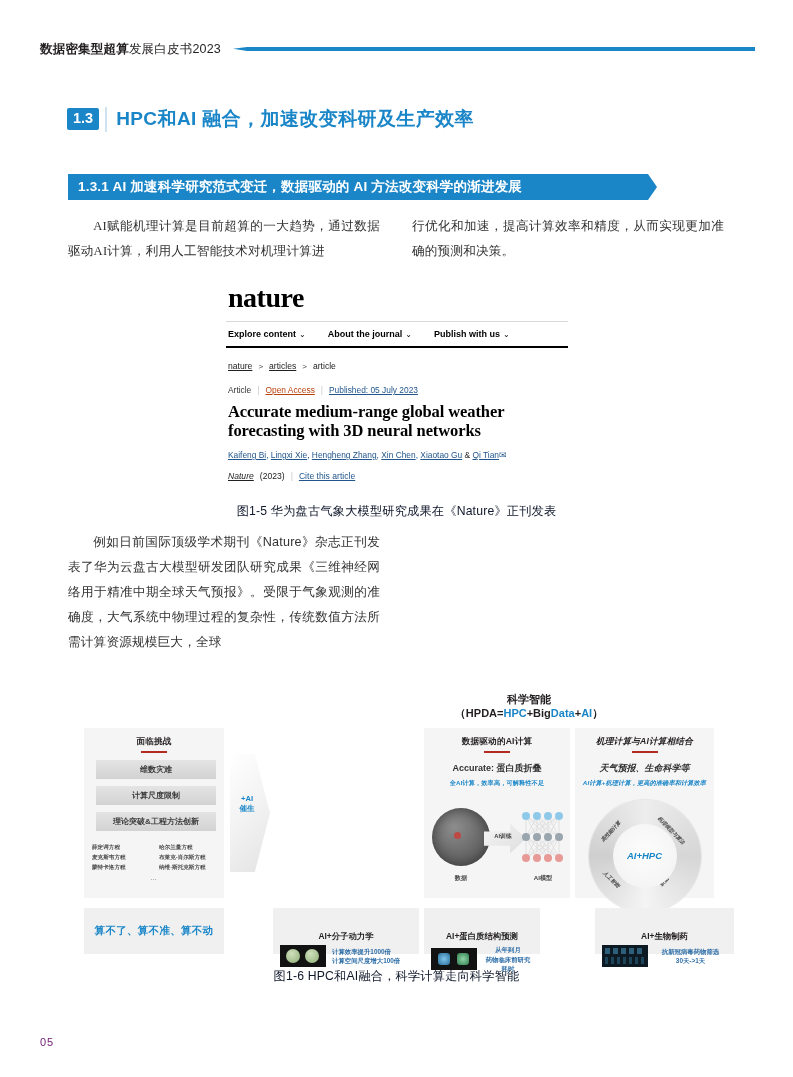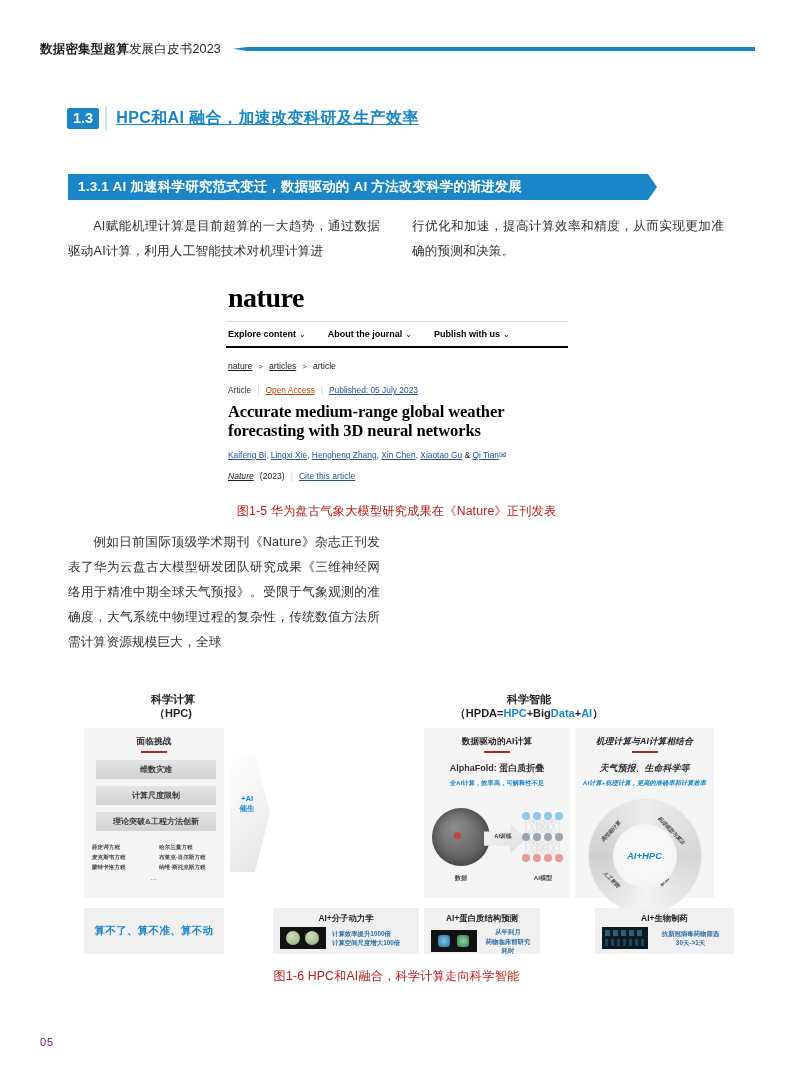--- a/index.html
+++ b/index.html
@@ -22,21 +22,21 @@
   }
 
   
   .h2wrap{position:absolute;left:68px;top:106px;display:flex;align-items:center;}
   .h2num{
     background:#1a86c8;color:#fff;font-size:14.5px;font-weight:bold;
     padding:2px 5px 3px 5px;line-height:1;border-radius:1px;
     box-shadow:0 0 0 1px #1a86c8;
   }
   .h2sep{width:2px;height:25px;background:#cfe4f2;margin:0 9px 0 7px;}
-  .h2text{font-size:16px;font-weight:bold;color:#1a86c8;letter-spacing:.4px;white-space:nowrap;text-decoration:underline;}
+  .h2text{font-size:19px;font-weight:bold;color:#1a86c8;letter-spacing:.4px;white-space:nowrap;}
 
   
   .h3{
     position:absolute;left:68px;top:174px;width:580px;height:26px;
     background:#1a86c8;color:#fff;display:flex;align-items:center;
     font-size:13.5px;font-weight:bold;letter-spacing:.2px;
     padding-left:10px;box-sizing:border-box;
   }
   .h3:after{
     content:"";position:absolute;right:-9px;top:0;width:0;height:0;
@@ -45,21 +45,21 @@
   }
 
   
   .cols{position:absolute;left:68px;width:657px;display:flex;gap:32px;}
   .col{width:312px;}
   .col p{
     margin:0;font-size:12.6px;line-height:25px;color:#333132;
     text-align:justify;text-justify:inter-ideograph;letter-spacing:.2px;
   }
   .col p.ind{text-indent:2em;}
-  #para-top{top:214px;}
+  #para-top{top:214px;font-family:Liberation Serif, serif;}
   #para-bottom{top:530px;}
 
   
   .naturefig{position:absolute;left:226px;top:282px;width:342px;height:206px;background:#fff;}
   .nat-logo{
     font-family:"Liberation Serif","DejaVu Serif",serif;
     font-size:28px;font-weight:bold;color:#000;line-height:1;letter-spacing:-.5px;
     padding-left:2px;padding-top:2px;
   }
   .nat-navline{border-top:1px solid #d9d9d9;margin-top:9px;}
@@ -82,21 +82,21 @@
   .nat-auth{padding:9px 2px 0 2px;font-size:8.4px;color:#22568c;line-height:12px;}
   .nat-auth u{text-decoration:underline;}
   .nat-auth .amp{color:#222;text-decoration:none;}
   .nat-auth .env{font-size:9px;}
   .nat-cite{display:flex;align-items:center;gap:6px;padding:10px 2px 0 2px;font-size:8.6px;color:#222;}
   .nat-cite .j{font-style:italic;text-decoration:underline;color:#222;}
   .nat-cite .bar{color:#c9c9c9;}
   .nat-cite .c{color:#22568c;text-decoration:underline;}
 
   
-  .caption{position:absolute;left:0;width:793px;text-align:center;font-size:12.2px;color:#b91c1c;letter-spacing:.2px;}
+  .caption{position:absolute;left:0;width:793px;text-align:center;font-size:12.2px;color:#0f172a;letter-spacing:.2px;}
   #cap1{top:503px;}
   #cap2{top:968px;}
 
   
   .diagram{position:absolute;left:84px;top:692px;width:630px;height:262px;}
   .dg-heads{position:relative;height:36px;}
   .dg-h{position:absolute;text-align:center;font-size:11px;font-weight:bold;color:#231f20;line-height:14px;}
   .dg-h .l2{font-weight:bold;}
   .dg-h.left{left:14px;width:150px;}
   .dg-h.right{left:275px;width:340px;}
@@ -194,21 +194,21 @@
   #wl0{left:9px;top:28px;transform:rotate(-47deg);}
   #wl1{left:64px;top:27px;transform:rotate(46deg);}
   #wl2{left:70px;top:78px;transform:rotate(-44deg);}
   #wl3{left:12px;top:76px;transform:rotate(44deg);}
 
   
   .card{position:absolute;top:180px;height:46px;background:#f0f0f0;box-sizing:border-box;}
   #card1{left:189px;width:146px;}
   #card2{left:340px;width:116px;}
   #card3{left:491px;width:139px;margin-left:20px;}
-  .card-title{text-align:center;font-size:8.4px;font-weight:bold;color:#231f20;padding-top:5px;}
+  .card-title{text-align:center;font-size:8.4px;font-weight:bold;color:#231f20;padding-top:23px;}
   .card-row{display:flex;align-items:center;gap:6px;padding:3px 7px 0 7px;}
   .thumb{width:46px;height:22px;background:#121212;flex:none;position:relative;overflow:hidden;}
   .thumb.mol:before,.thumb.mol:after{
     content:"";position:absolute;top:4px;width:14px;height:14px;border-radius:50%;
     background:radial-gradient(circle at 40% 35%,#cfe0bd,#8fae74);
   }
   .thumb.mol:before{left:6px;} .thumb.mol:after{left:25px;}
   .thumb.prot:before,.thumb.prot:after{
     content:"";position:absolute;top:5px;width:12px;height:12px;
     background:radial-gradient(circle at 50% 50%,#7fc4e8,#2a6f9c);
@@ -301,24 +301,20 @@
 
   <div class="cols" id="para-bottom">
     <div class="col">
       <p class="ind">例如日前国际顶级学术期刊《Nature》杂志正刊发表了华为云盘古大模型研发团队研究成果《三维神经网络用于精准中期全球天气预报》。受限于气象观测的准确度，大气系统中物理过程的复杂性，传统数值方法所需计算资源规模巨大，全球</p>
     </div>
   </div>
 
   <div class="diagram">
 
     <div class="dg-heads">
-      <div class="dg-h left">
-        <div>科学计算</div>
-        <div class="l2">（HPC)</div>
-      </div>
       <div class="dg-h right">
         <div>科学智能</div>
         <div class="l2"><span>（HPDA=</span><span class="blue">HPC</span><span>+Big</span><span class="blue">Data</span><span>+</span><span class="blue">AI</span><span>）</span></div>
       </div>
     </div>
 
     <div class="dg-body">
 
       <div class="pan" id="pan1">
         <div class="pan-title">面临挑战</div>
@@ -349,21 +345,21 @@
         <div class="lbl">
           <div>+AI</div>
           <div>催生</div>
         </div>
       </div>
 
 
       <div class="pan" id="pan3">
         <div class="pan-title">数据驱动的AI计算</div>
         <div class="pan-ul"></div>
-        <div class="p-sub1">AlphaFold: 蛋白质折叠</div>
+        <div class="p-sub1">Accurate: 蛋白质折叠</div>
         <div class="p-sub2">全AI计算，效率高，可解释性不足</div>
         <div class="p3-row">
           <div class="blob"></div>
           <div class="p3arrow"></div>
           <div class="p3arrow-lbl">AI训练</div>
           <div class="nn">
             <svg viewBox="0 0 46 62">
               <g stroke="#d8d8d8" stroke-width="0.7" fill="none">
                 <path d="M6 10 L6 31 M6 10 L17 31 M6 10 L28 31 M6 10 L39 31"></path>
                 <path d="M17 10 L6 31 M17 10 L17 31 M17 10 L28 31 M17 10 L39 31"></path>

